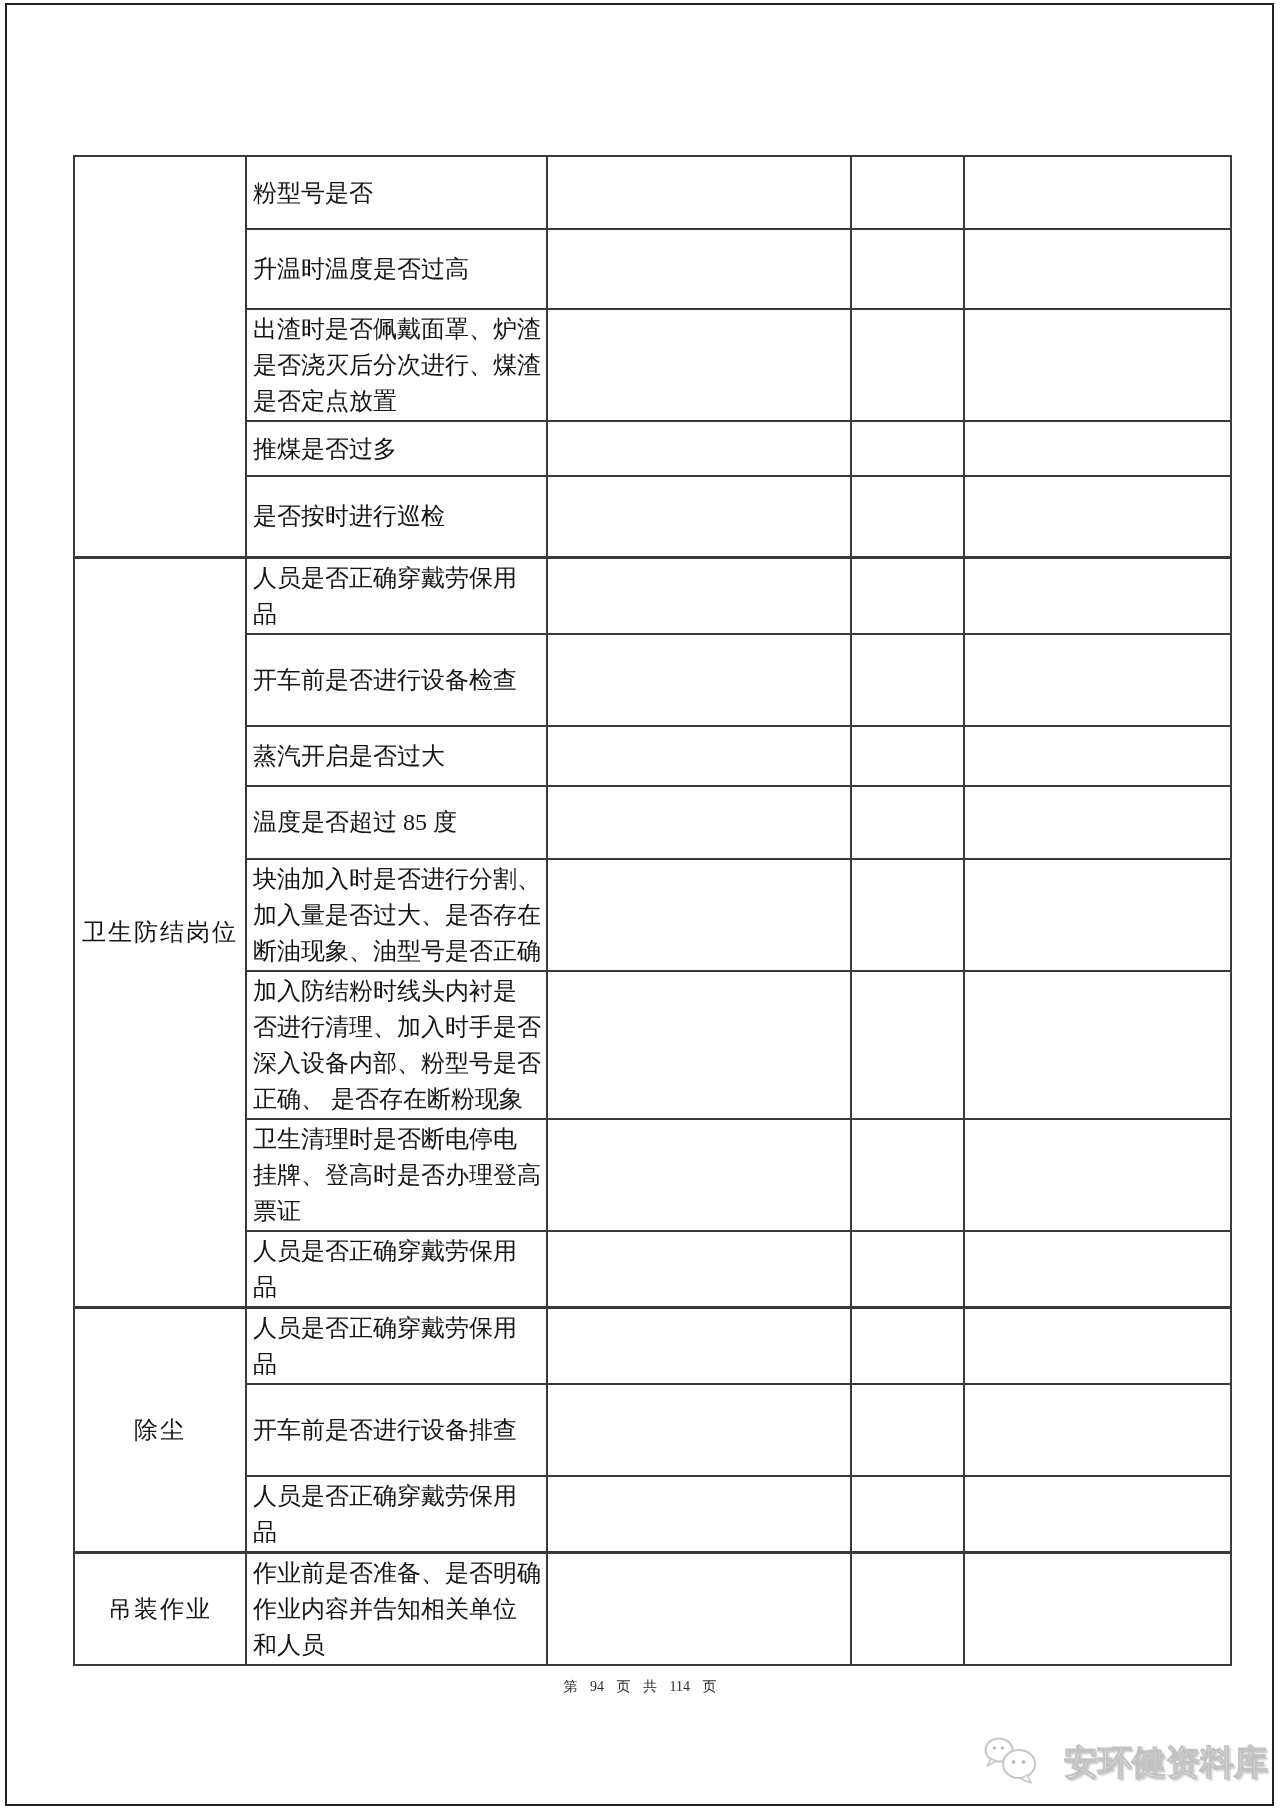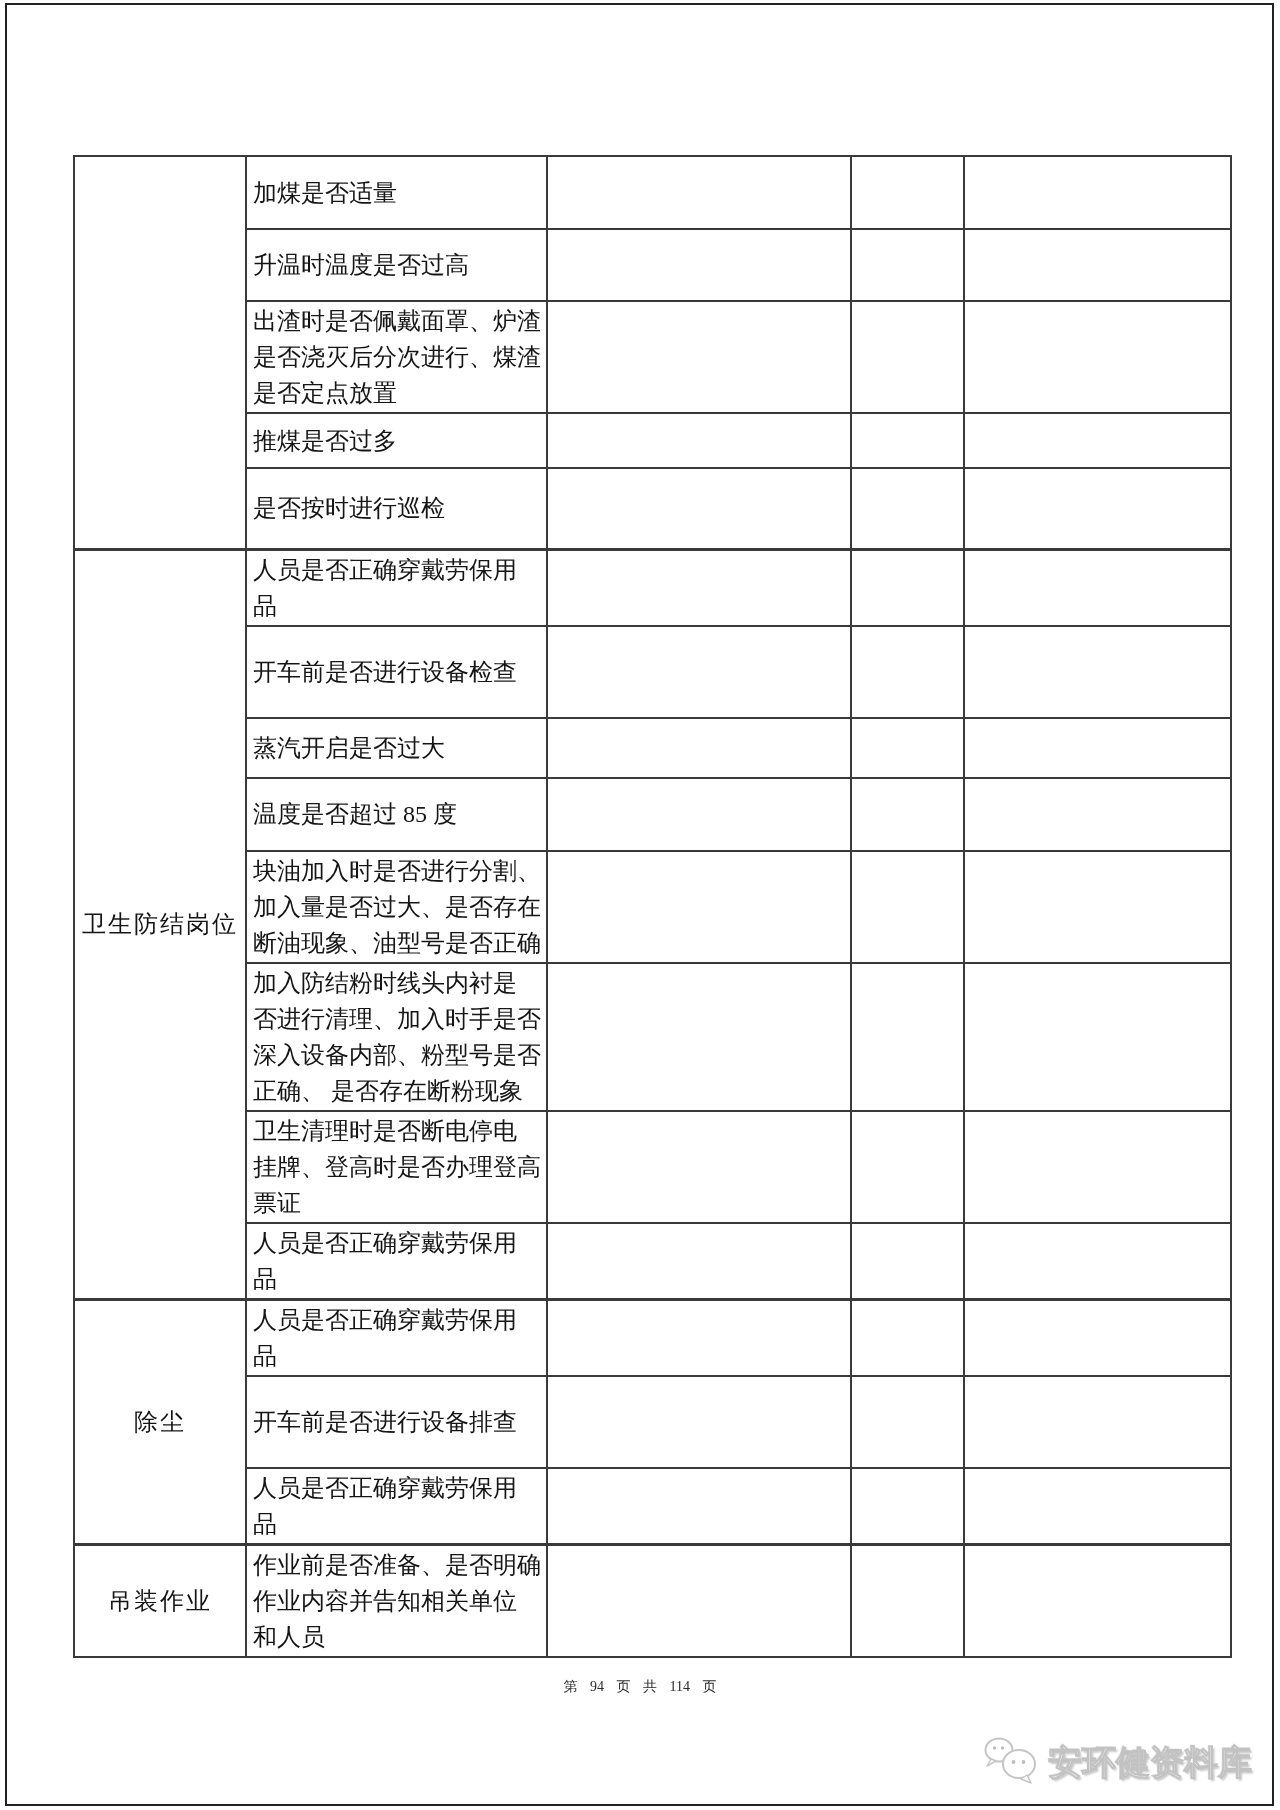--- a/index.html
+++ b/index.html
@@ -25,21 +25,21 @@
   table.check tr.sec td { border-top:3px solid #3a3a3a; }
   td.cat  { text-align:center; letter-spacing:2px; padding:13px 2px; }
   td.item { text-align:left; padding:1px 2px 1px 6px; white-space:pre-line; }
   td.blank { padding:0; }
   .footer {
     position:absolute; left:0; top:1678px; width:1280px;
     text-align:center; font-size:14px; color:#2a2a2a; word-spacing:9px;
   }
   .watermark {
     position:absolute; left:982px; top:1734px; height:58px;
-    display:flex; align-items:center; gap:8px;
+    display:flex; align-items:center; gap:24px;
   }
   .wm-text {
     font-family:"Liberation Sans","DejaVu Sans",sans-serif;
     font-size:34px; font-weight:bold; letter-spacing:0px;
     color:#ffffff;
     -webkit-text-stroke:1px #c2c2c2;
     text-shadow:2px 2px 2px #c9c9c9, -1px -1px 1px #e4e4e4;
     white-space:nowrap;
   }
 </style>
@@ -54,26 +54,26 @@
       <col style="width:172px">
         <col style="width:301px">
         <col style="width:304px">
       <col style="width:113px">
         <col style="width:267px">
     </colgroup>
     <tbody>
 
       <tr style="height:73px">
         <td class="cat" rowspan="5"></td>
-        <td class="item">加煤是否适量</td>
-        <td class="blank"></td>
-        <td class="blank"></td>
-        <td class="blank"></td>
-      </tr>
-      <tr style="height:72px">
+        <td class="item">粉型号是否</td>
+        <td class="blank"></td>
+        <td class="blank"></td>
+        <td class="blank"></td>
+      </tr>
+      <tr style="height:80px">
         <td class="item">升温时温度是否过高</td>
         <td class="blank"></td>
         <td class="blank"></td>
         <td class="blank"></td>
       </tr>
       <tr style="height:107px">
         <td class="item">出渣时是否佩戴面罩、炉渣
 是否浇灭后分次进行、煤渣
 是否定点放置</td>
         <td class="blank"></td>

